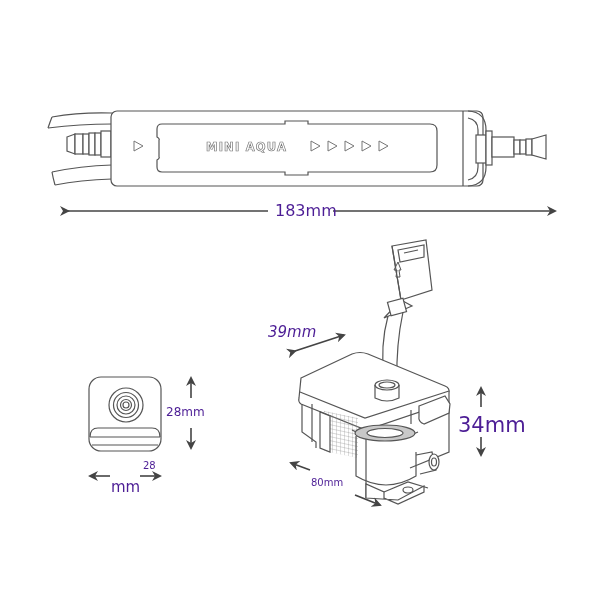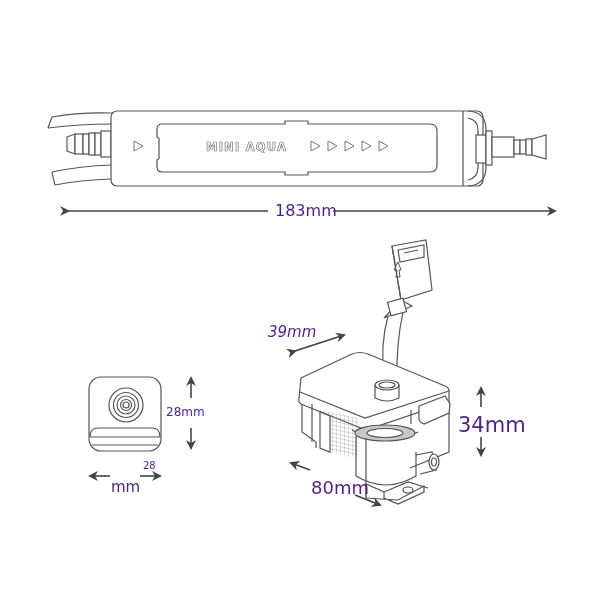--- a/index.html
+++ b/index.html
@@ -152,13 +152,13 @@
 <div class="brand" style="left:206px; top:140px;">MINI AQUA</div>
 
 <div class="label" style="left:275px; top:201px; font-size:16px;">183mm</div>
 
 <div class="label" style="left:166px; top:405px; font-size:12px;">28mm</div>
 <div class="label" style="left:115px; top:460px; font-size:10px;margin-left:28px;">28</div>
 <div class="label" style="left:111px; top:478px; font-size:15px;">mm</div>
 
 <div class="label" style="left:268px; top:323px; font-size:15px;font-style:italic;">39mm</div>
 <div class="label" style="left:458px; top:413px; font-size:21px;">34mm</div>
-<div class="label" style="left:311px; top:477px; font-size:18px;">80mm</div>
+<div class="label" style="left:311px; top:477px; font-size:10px;">80mm</div>
 
 </body></html>

